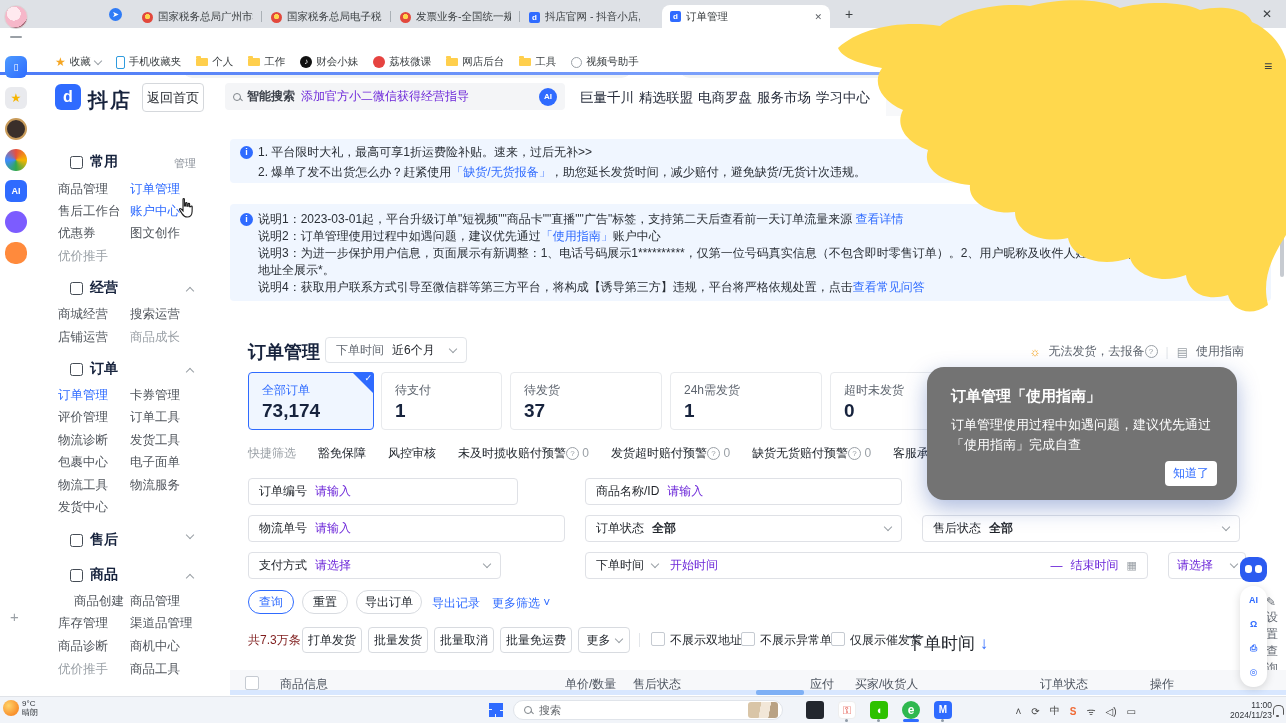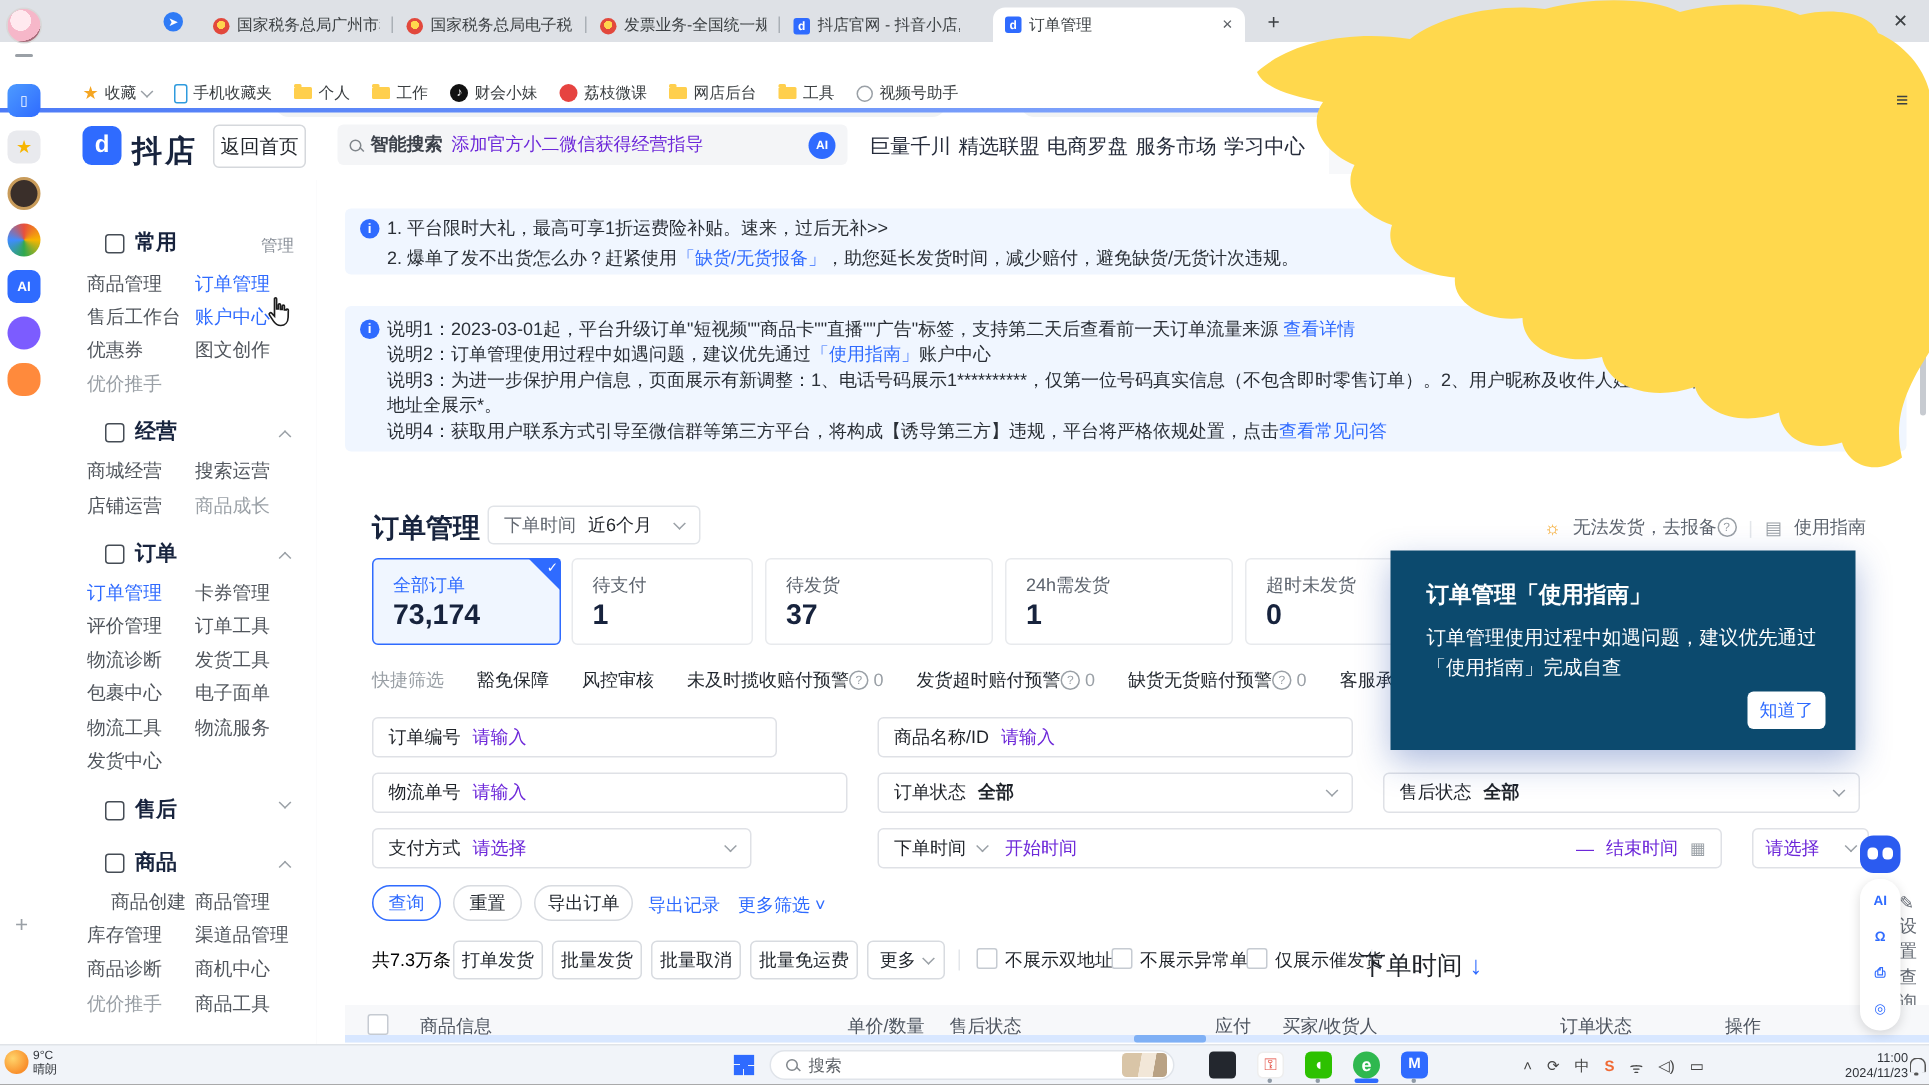--- a/index.html
+++ b/index.html
@@ -98,21 +98,21 @@
   .bbtn{position:absolute;height:26px;border:1px solid #d8dbe0;border-radius:4px;background:#fff;font-size:12px;
     color:#23282f;display:flex;align-items:center;justify-content:center;box-sizing:border-box;}
   .cb{display:inline-block;width:12px;height:12px;border:1px solid #c6cbd2;border-radius:2px;background:#fff;
     vertical-align:-2px;margin-right:5px;}
   .vdiv{position:absolute;width:1px;height:14px;background:#e3e6ea;}
   .thead{position:absolute;left:19px;right:0;top:550px;height:25px;background:#f7f8fa;}
   .th{position:absolute;top:6px;font-size:12px;color:#4e5560;white-space:nowrap;}
   .hscroll{position:absolute;left:19px;right:0;top:570px;height:5px;background:#d8e7ff;}
   .hthumb{position:absolute;left:526px;top:0;width:48px;height:5px;background:#7fb0f5;border-radius:2px;}
 
-  .popup{position:absolute;left:927px;top:367px;width:310px;height:133px;background:#0c4a6e;border-radius:0;
+  .popup{position:absolute;left:927px;top:367px;width:310px;height:133px;background:#737373;border-radius:17px;
     box-shadow:0 8px 22px rgba(20,60,160,.35);z-index:20;color:#fff;}
   .popup .pt{position:absolute;left:24px;top:20px;font-size:15px;font-weight:bold;}
   .popup .pb{position:absolute;left:24px;top:48px;width:262px;font-size:13px;line-height:20px;}
   .okbtn{position:absolute;right:20px;bottom:14px;width:52px;height:25px;background:#fff;border-radius:4px;
     color:#2f6bff;font-size:12px;text-align:center;line-height:25px;}
 
   .floatbar{position:absolute;right:19px;top:557px;width:27px;z-index:21;}
   .robot{width:27px;height:25px;background:#2b5bf0;border-radius:9px;position:relative;}
   .robot:before{content:"";position:absolute;left:5px;top:8px;width:7px;height:8px;background:#fff;border-radius:3px;}
   .robot:after{content:"";position:absolute;left:15px;top:8px;width:7px;height:8px;background:#fff;border-radius:3px;}
@@ -433,21 +433,21 @@
       <span class="chev" style="margin-left:auto;"></span>
     </div>
 
     <div class="btn primary" style="left:37px;top:470px;width:46px;">查询</div>
     <div class="btn" style="left:91px;top:470px;width:46px;">重置</div>
     <div class="btn" style="left:145px;top:470px;width:66px;">导出订单</div>
     <span class="link abs" style="left:221px;top:475px;">导出记录</span>
     <span class="link abs" style="left:281px;top:475px;"><span>更多筛选</span> ˅</span>
     <span class="abs" style="left:1055px;top:475px;font-size:12px;color:#646a73;"><span>✎</span> <span>设置查询条件</span></span>
 
-    <span class="abs" style="left:37px;top:512px;font-size:12px;color:#000000;">共7.3万条</span>
+    <span class="abs" style="left:37px;top:512px;font-size:12px;color:#7f1d1d;">共7.3万条</span>
     <div class="bbtn" style="left:91px;top:507px;width:60px;">打单发货</div>
     <div class="bbtn" style="left:157px;top:507px;width:60px;">批量发货</div>
     <div class="bbtn" style="left:223px;top:507px;width:60px;">批量取消</div>
     <div class="bbtn" style="left:289px;top:507px;width:72px;">批量免运费</div>
     <div class="bbtn" style="left:367px;top:507px;width:52px;gap:5px;">
         <span>更多</span>
         <span class="chev"></span>
       </div>
     <span class="vdiv" style="left:428px;top:513px;"></span>
     <span class="abs" style="left:440px;top:512px;font-size:12px;"><span class="cb"></span><span>不展示双地址</span></span>

